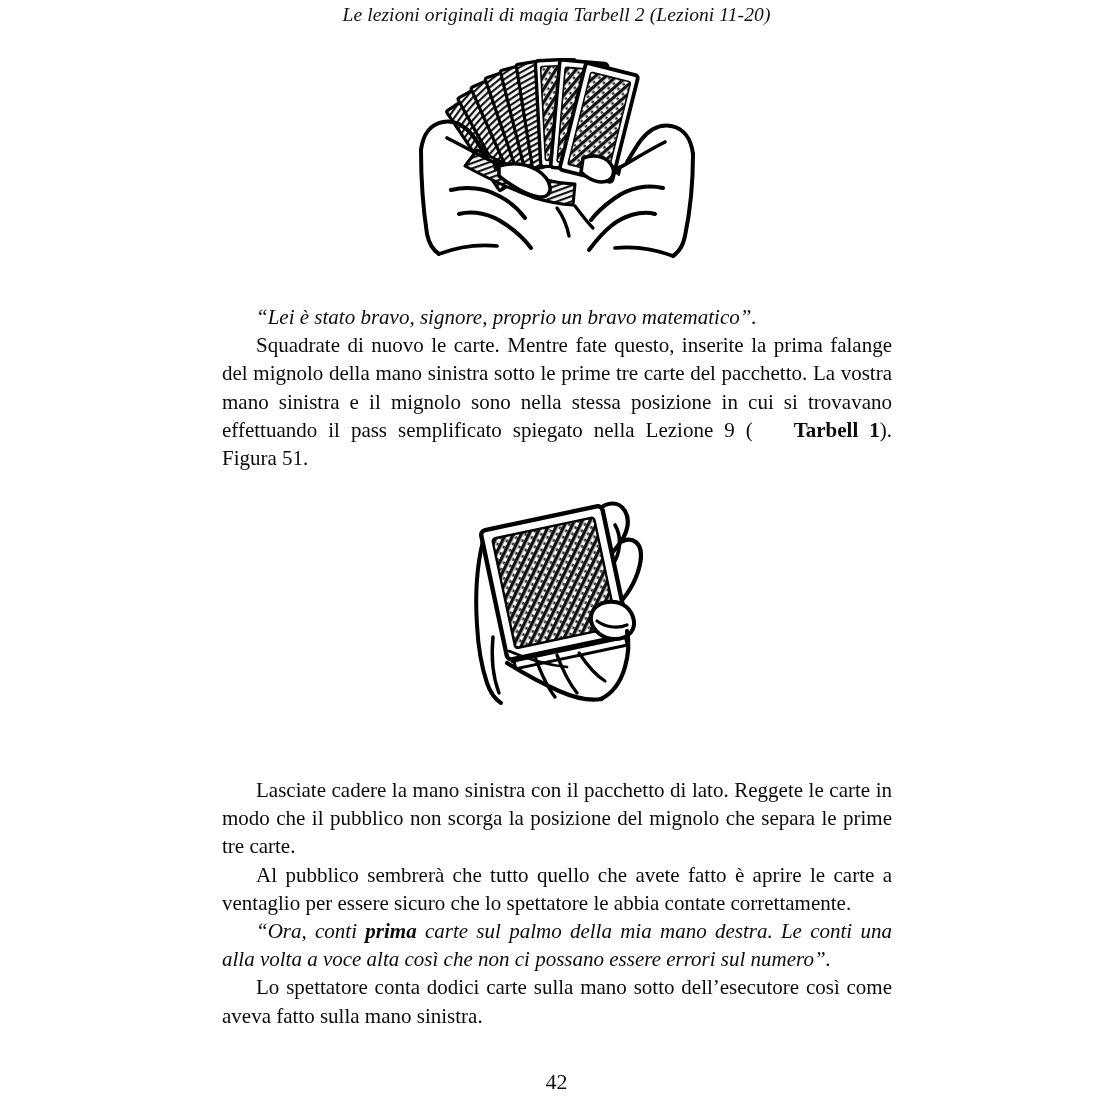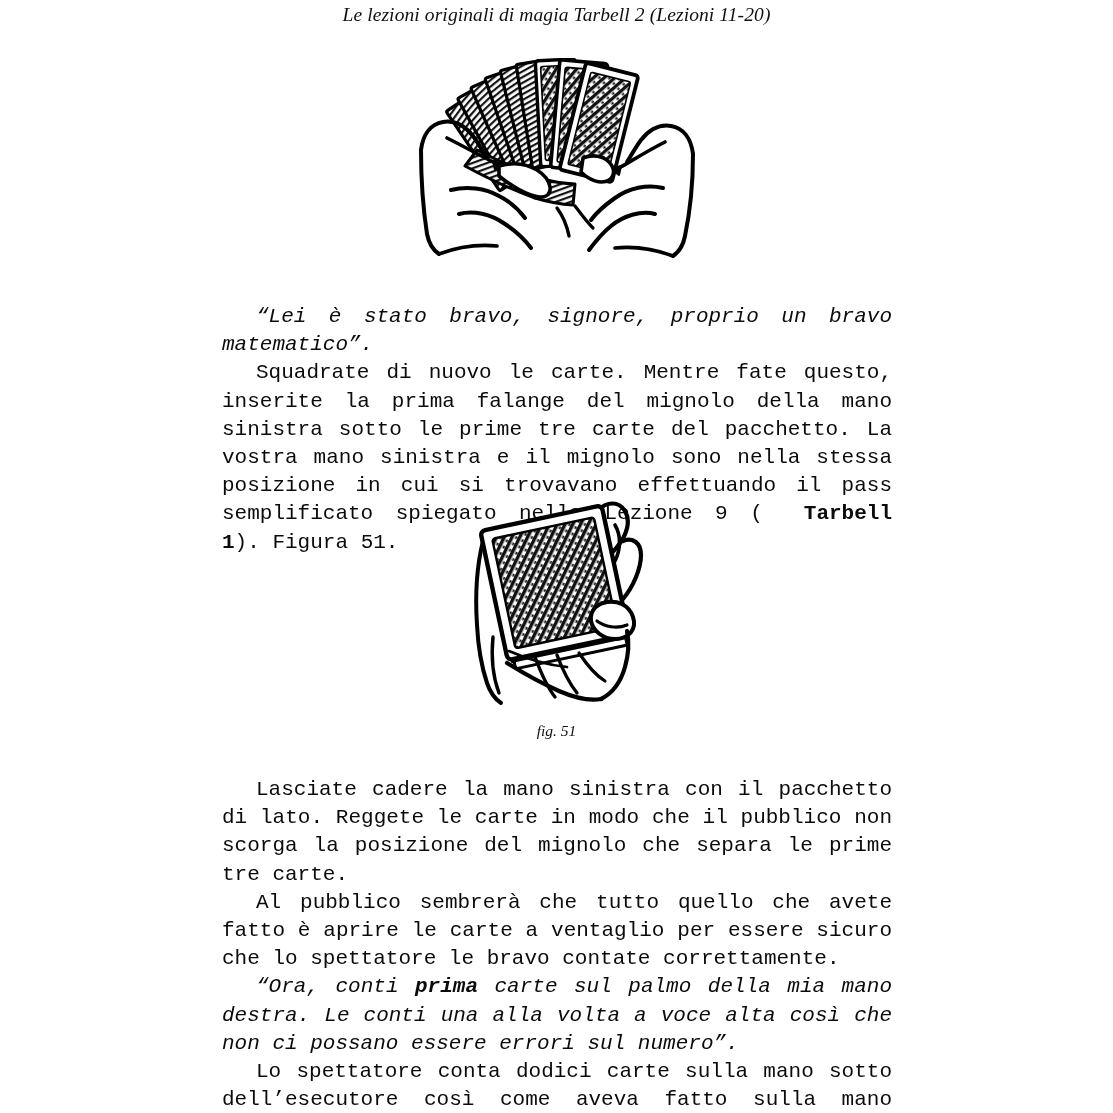--- a/index.html
+++ b/index.html
@@ -34,21 +34,20 @@
     font-size: 19.5px;
     letter-spacing: 0.1px;
     color: #111111;
   }
 
   
   .column {
     position: absolute;
     left: 222px;
     width: 670px;
-    font-family: Liberation Mono, monospace;
   }
 
   p.body {
     margin: 0;
     font-size: 21px;
     line-height: 28.2px;
     text-align: justify;
     text-justify: inter-word;
     text-indent: 34px;
     color: #0b0b0b;
@@ -237,24 +236,24 @@
 
         <path d="M60 168 C76 178 94 188 112 196 C128 203 142 206 154 204" fill="none" stroke-width="4.2"></path>
         <path d="M88 162 C94 178 100 192 108 202" fill="none" stroke-width="3.4"></path>
         <path d="M110 160 C116 176 122 188 130 198" fill="none" stroke-width="3.4"></path>
         <path d="M154 204 C166 198 174 186 178 172 C182 158 182 146 180 136" fill="none" stroke-width="4.2"></path>
         <path d="M132 158 C140 170 148 180 158 186" fill="none" stroke-width="3.2"></path>
 
         <path d="M62 156 C80 164 100 170 120 172" fill="none" stroke-width="2.6"></path>
       </g>
     </svg>
-    <div class="figcaption">fig. 51</div>
   </div>
 
   <div class="column" id="para-block-2">
     <p class="body">Lasciate cadere la mano sinistra con il pacchetto di lato. Reggete le carte in modo che il pubblico non scorga la posizione del mignolo che separa le prime tre carte.</p>
-    <p class="body">Al pubblico sembrerà che tutto quello che avete fatto è aprire le carte a ventaglio per essere sicuro che lo spettatore le bravo contate correttamente.</p>
+    <p class="body">Al pubblico sembrerà che tutto quello che avete fatto è aprire le carte a ventaglio per essere sicuro che lo spettatore le abbia contate correttamente.</p>
     <p class="quote"><span>“Ora, conti </span><b class="strongital">prima</b><span> carte sul palmo della mia mano destra. Le conti una alla volta a voce alta così che non ci possano essere errori sul numero”.</span></p>
     <p class="body">Lo spettatore conta dodici carte sulla mano sotto dell’esecutore così come aveva fatto sulla mano sinistra.</p>
   </div>
 
+  <div class="folio">42</div>
 
 </div>
 
 </body></html>

